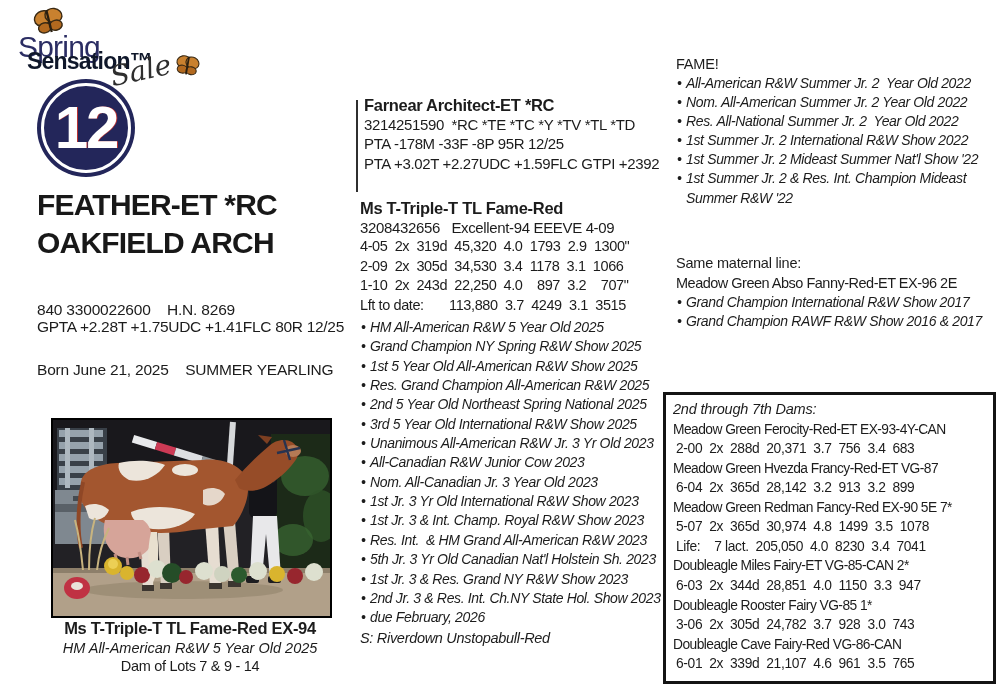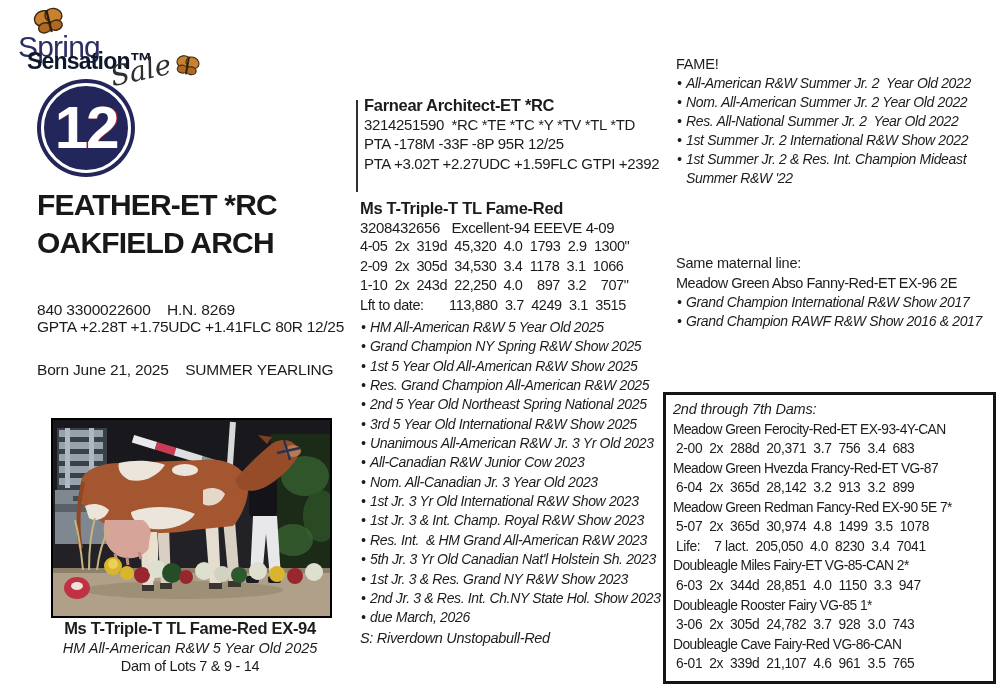--- a/index.html
+++ b/index.html
@@ -226,33 +226,34 @@
         <div class="bul">3rd 5 Year Old International R&amp;W Show 2025</div>
         <div class="bul">Unanimous All-American R&amp;W Jr. 3 Yr Old 2023</div>
         <div class="bul">All-Canadian R&amp;W Junior Cow 2023</div>
         <div class="bul">Nom. All-Canadian Jr. 3 Year Old 2023</div>
         <div class="bul">1st Jr. 3 Yr Old International R&amp;W Show 2023</div>
         <div class="bul">1st Jr. 3 &amp; Int. Champ. Royal R&amp;W Show 2023</div>
         <div class="bul">Res. Int.  &amp; HM Grand All-American R&amp;W 2023</div>
         <div class="bul">5th Jr. 3 Yr Old Canadian Nat'l Holstein Sh. 2023</div>
         <div class="bul">1st Jr. 3 &amp; Res. Grand NY R&amp;W Show 2023</div>
         <div class="bul">2nd Jr. 3 &amp; Res. Int. Ch.NY State Hol. Show 2023</div>
-        <div class="bul">due March, 2026</div>
+        <div class="bul">due February, 2026</div>
       </div>
     <div class="ssire">S: Riverdown Unstopabull-Red</div>
   </div>
 
   <div class="fame">
     <div class="it-head">FAME!</div>
     <div>
 
     <div class="bul">All-American R&amp;W Summer Jr. 2  Year Old 2022</div>
         <div class="bul">Nom. All-American Summer Jr. 2 Year Old 2022</div>
         <div class="bul">Res. All-National Summer Jr. 2  Year Old 2022</div>
         <div class="bul">1st Summer Jr. 2 International R&amp;W Show 2022</div>
+        <div class="bul">1st Summer Jr. 2 Mideast Summer Nat'l Show '22</div>
         <div class="bul">1st Summer Jr. 2 &amp; Res. Int. Champion Mideast Summer R&amp;W '22</div>
       </div>
   </div>
 
   <div class="maternal">
     <div class="it-head">Same maternal line:</div>
     <div class="mat-name">Meadow Green Abso Fanny-Red-ET EX-96 2E</div>
     <div>
 
     <div class="bul">Grand Champion International R&amp;W Show 2017</div>

